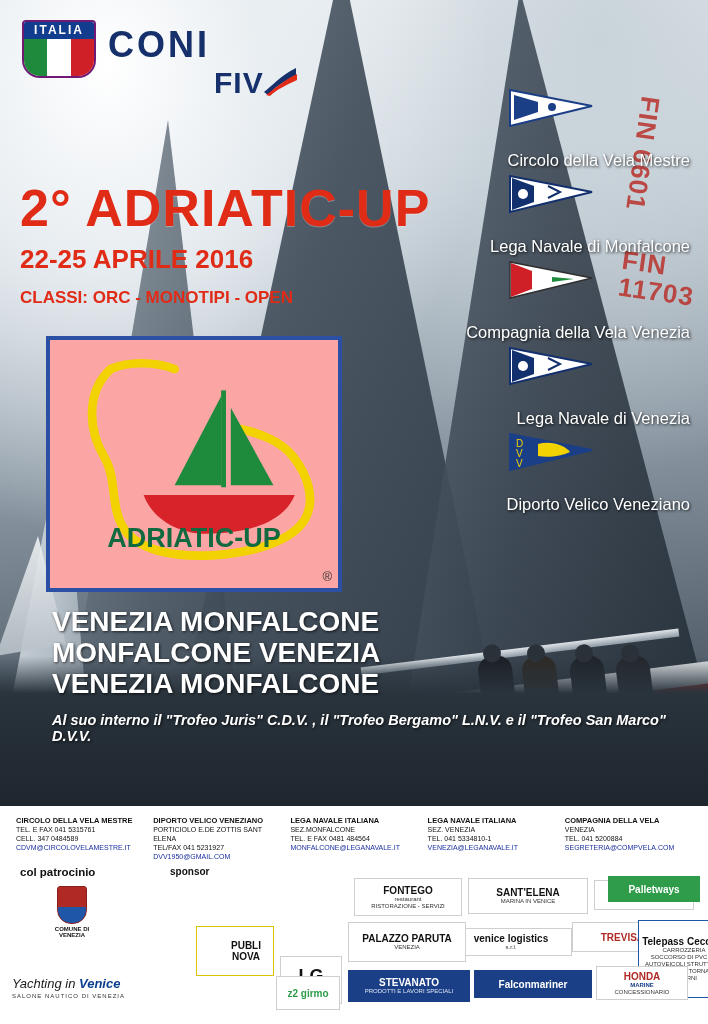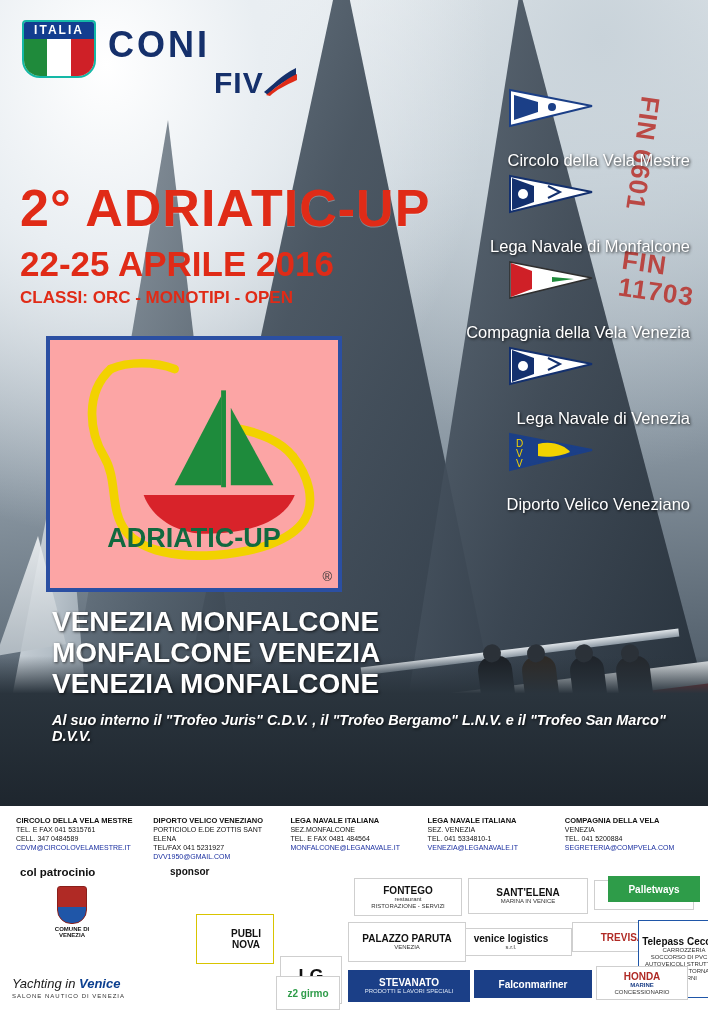--- a/index.html
+++ b/index.html
@@ -114,21 +114,21 @@
     background: linear-gradient(180deg,#eef1f3,#b7c0c7);
     clip-path: polygon(60% 0%, 100% 90%, 0% 100%);
     opacity: .9;
   }
 
   
   .italia-shield {
     position: absolute; left: 22px; top: 20px;
     width: 74px; height: 58px;
     background: #ffffff;
-    border: 2px solid #14b8a6;
+    border: 2px solid #701a75;
     border-radius: 4px 4px 18px 18px;
     overflow: hidden;
   }
   .italia-shield .band {
     position:absolute; left: 0; top: 0; width: 100%; height: 17px;
     background: #123d8f; color: #fff;
     font-size: 12px; font-weight: bold; letter-spacing: 2px;
     text-align: center; line-height: 17px;
   }
   .italia-shield .flag { position:absolute; left:0; top:17px; width:100%; height:41px; display:flex; }
@@ -155,21 +155,21 @@
   
   .title {
     position: absolute; left: 20px; top: 178px;
     font-size: 52px; font-weight: bold; color: #e02b17;
     letter-spacing: 1px;
     font-family: "Liberation Sans", sans-serif;
     text-shadow: 0 1px 0 rgba(255,255,255,.3);
   }
   .subtitle {
     position: absolute; left: 20px; top: 244px;
-    font-size: 35px; font-weight: bold; color: #e02b17;
+    font-size: 26px; font-weight: bold; color: #e02b17;
     letter-spacing: 0px;
   }
   .classes {
     position: absolute; left: 20px; top: 288px;
     font-size: 17px; font-weight: bold; color: #e02b17;
   }
 
   
   .logobox {
     position: absolute; left: 46px; top: 336px;
@@ -277,21 +277,21 @@
     overflow: hidden;
   }
   .sp .t { font-size: 10px; font-weight: bold; color: #111; line-height: 11px; }
   .sp .s { font-size: 6px; color: #333; line-height: 7px; }
 
   .sp-ceccarelli { left: 50px; top: 0; width: 128px; height: 36px; border-color:#2e9c49; }
   .sp-fontego    { left: 186px; top: 0; width: 108px; height: 38px; }
   .sp-santelena  { left: 300px; top: 0; width: 120px; height: 36px; }
   .sp-poletto    { left: 426px; top: 2px; width: 100px; height: 30px; }
   .sp-palletways { left: 440px; top: -2px; width: 92px; height: 30px; }
-  .sp-publinova  { left: 28px; top: 36px; width: 78px; height: 50px; border-color:#d8c400;padding-left:22px; }
+  .sp-publinova  { left: 28px; top: 48px; width: 78px; height: 50px; border-color:#d8c400;padding-left:22px; }
   .sp-lg         { left: 112px; top: 44px; width: 62px; height: 48px; margin-top: 34px; }
   .sp-palazzo    { left: 180px; top: 44px; width: 118px; height: 40px; }
   .sp-venicelog  { left: 282px; top: 50px; width: 122px; height: 28px; }
   .sp-trevisan   { left: 404px; top: 44px; width: 108px; height: 30px; }
   .sp-cecchin    { left: 470px; top: 42px; width: 92px; height: 78px; border-color:#1f56a8; }
   .sp-z2media    { left: 108px; top: 98px; width: 64px; height: 34px; }
   .sp-stevanato  { left: 180px; top: 92px; width: 122px; height: 32px; }
   .sp-falcon     { left: 306px; top: 92px; width: 118px; height: 28px; }
   .sp-honda      { left: 428px; top: 88px; width: 92px; height: 34px; }
 

